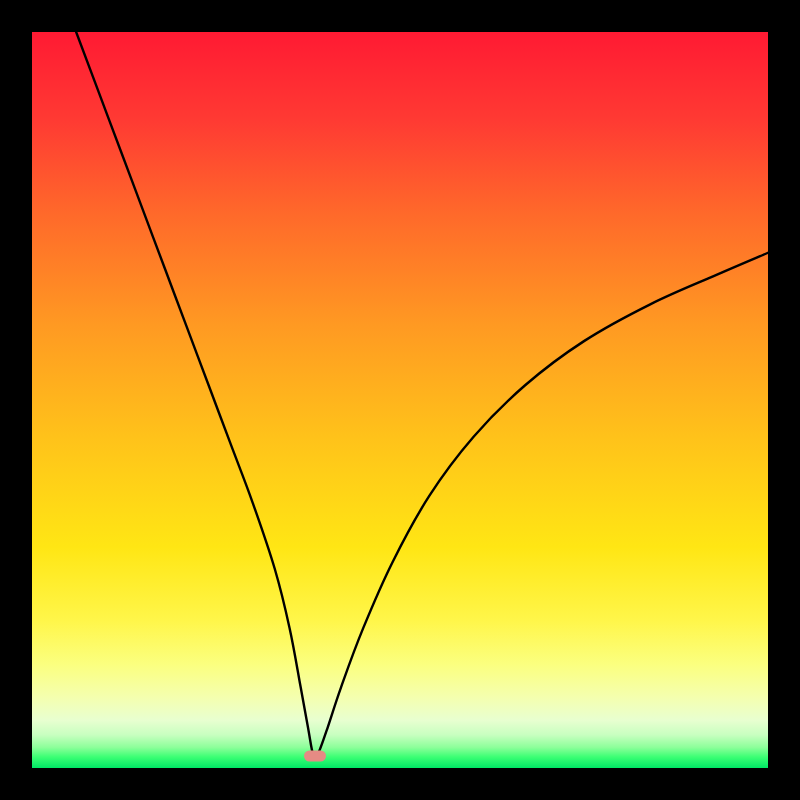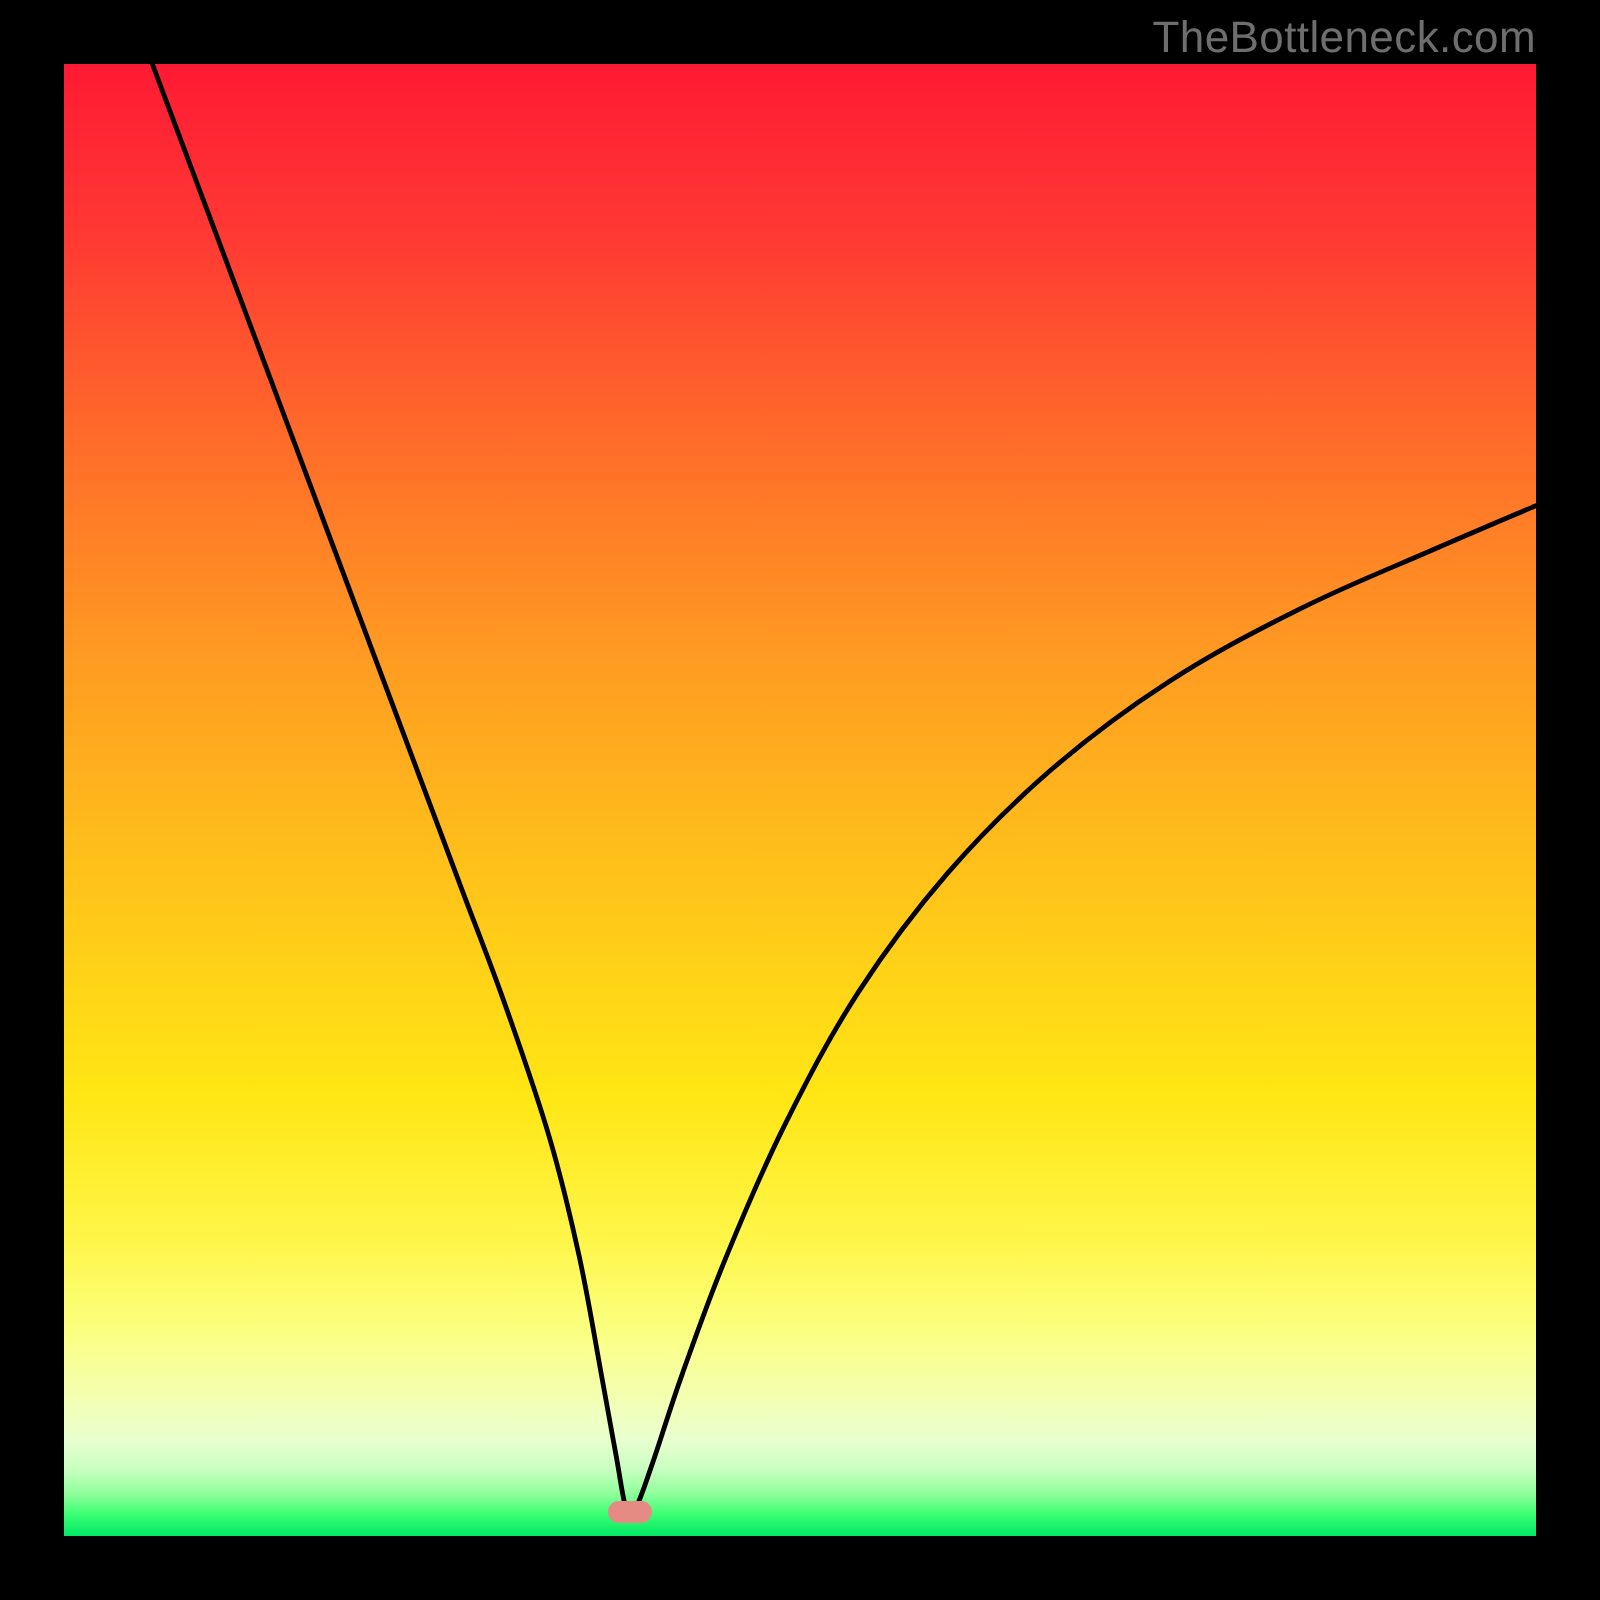--- a/index.html
+++ b/index.html
@@ -47,21 +47,20 @@
   }
   svg {
     display: block;
   }
 </style>
 </head>
 <body>
 
 <div class="frame">
 
-  <div class="watermark">TheBottleneck.com</div>
 
   <div class="plot-area">
     <svg id="plot-svg" viewBox="0 0 736 736" width="736" height="736">
       <defs>
         <linearGradient id="bg-grad" x1="0" y1="0" x2="0" y2="1">
             <stop offset="0.00%" stop-color="#ff1a33"></stop>
             <stop offset="12.00%" stop-color="#ff3a33"></stop>
             <stop offset="25.00%" stop-color="#ff6a2a"></stop>
             <stop offset="40.00%" stop-color="#ff9a22"></stop>
             <stop offset="55.00%" stop-color="#ffc21a"></stop>

